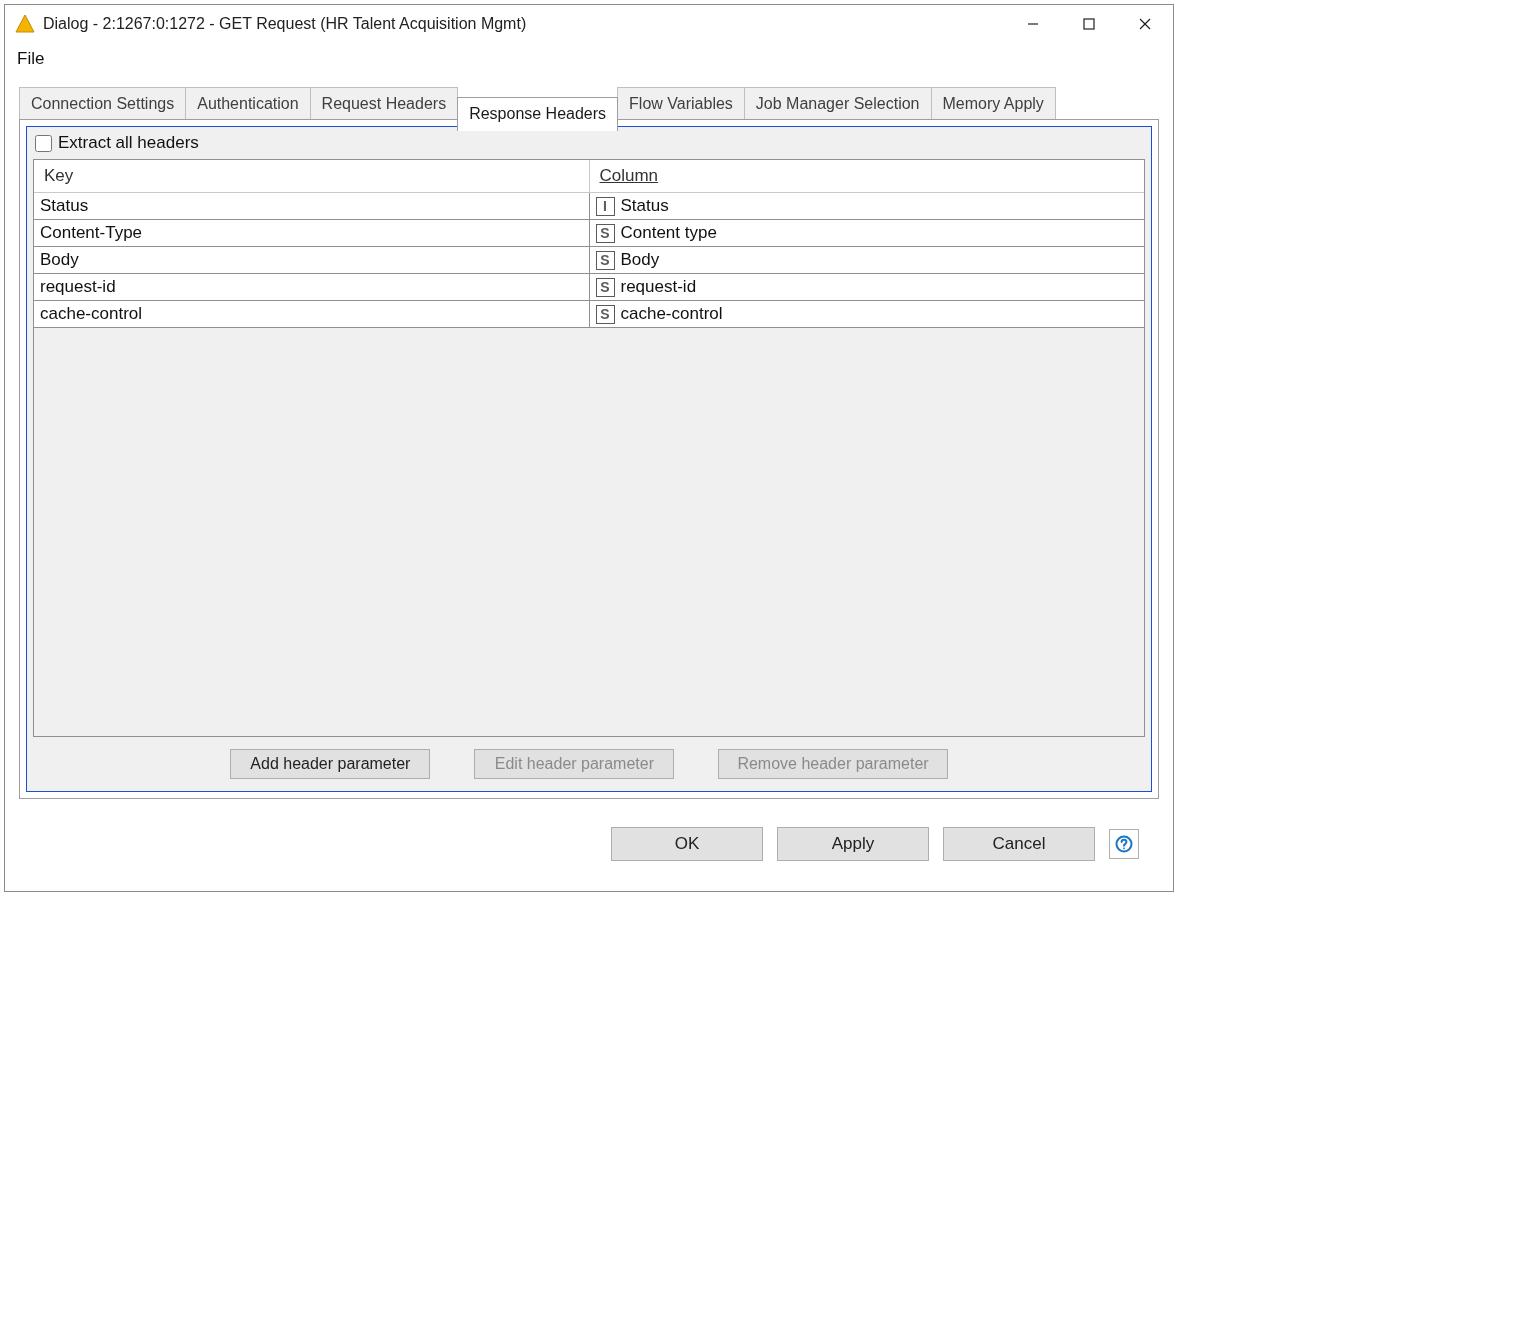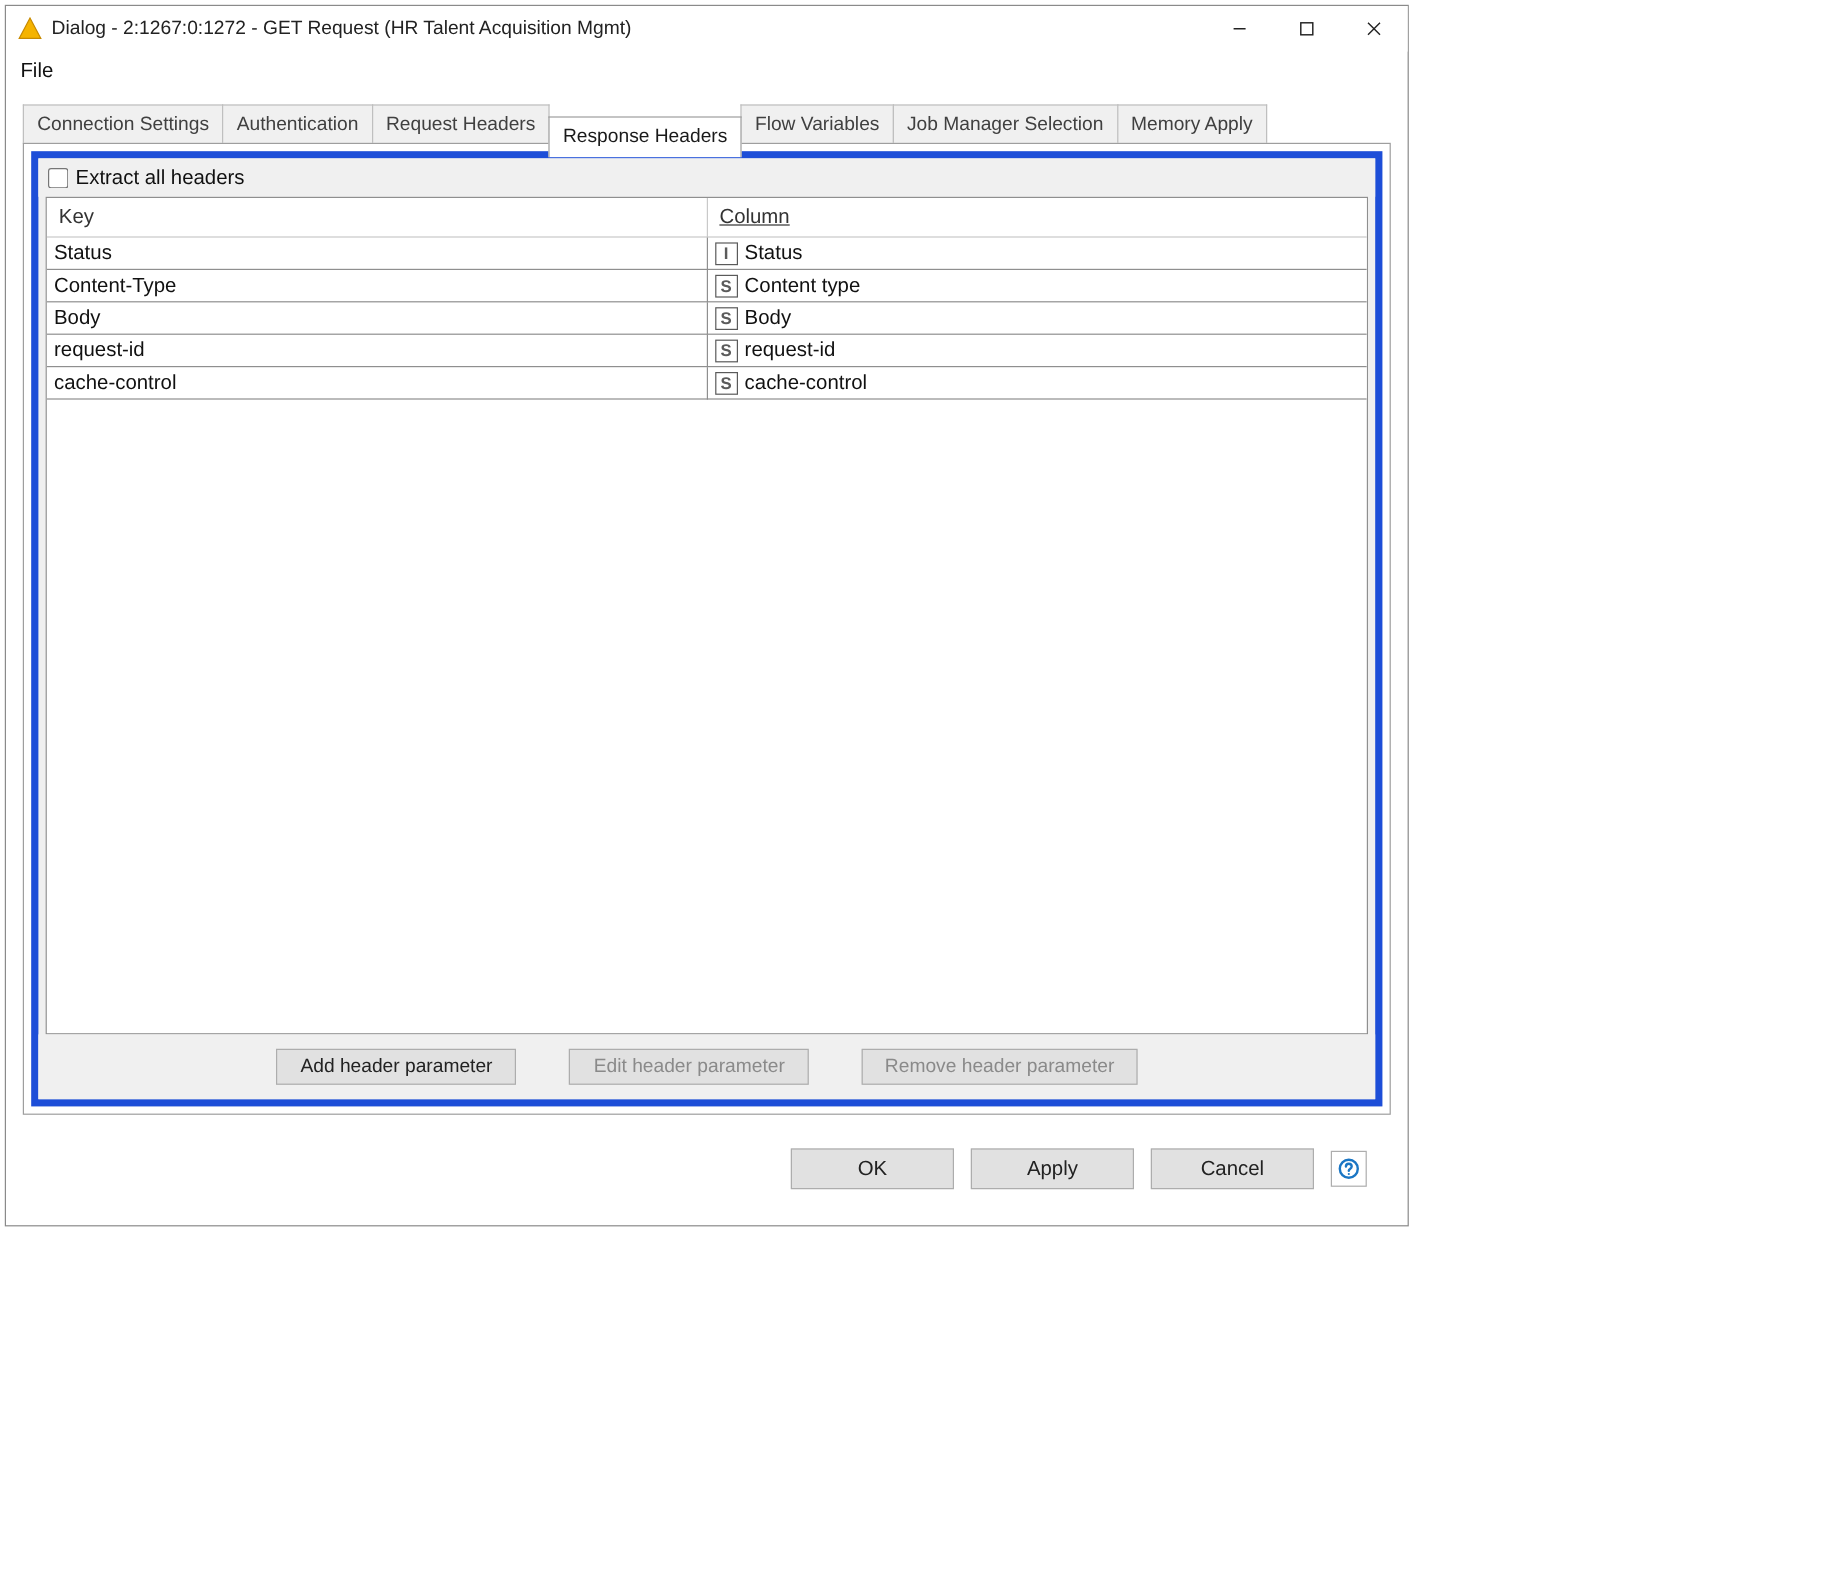--- a/index.html
+++ b/index.html
@@ -83,21 +83,21 @@
   .tab + .tab { margin-left: -1px; }
 
   .tab-panel {
     border: 1px solid #9e9e9e;
     background: #ffffff;
     padding: 6px;
     position: relative;
     z-index: 1;
   }
   .panel-inner {
-    border: 6px solid #1d4ed8;
+    border: 1px solid #1d4ed8;
     background: #f0f0f0;
     padding: 0;
   }
 
   .check-row {
     display: flex;
     align-items: center;
     padding: 6px 8px 6px 8px;
     background: #f0f0f0;
   }
@@ -105,25 +105,24 @@
     width: 17px; height: 17px;
     margin: 0 6px 0 0;
     accent-color: #444;
   }
   .check-row label { font-size: 17px; color: #111; }
 
   .table-wrap {
     margin: 0 6px 0 6px;
     border: 1px solid #8f8f8f;
     background: #ffffff;
-    height: 698px;
+    height: 578px;
     display: flex;
     flex-direction: column;
     overflow: hidden;
-    align-items: center;
   }
   table.grid {
     width: 100%;
     border-collapse: collapse;
     table-layout: fixed;
   }
   table.grid thead th {
     text-align: left;
     font-weight: normal;
     padding: 6px 10px;
@@ -181,21 +180,21 @@
   .btn.disabled { color: #8a8a8a; }
 
   .dialog-footer {
     display: flex;
     justify-content: flex-end;
     align-items: center;
     gap: 14px;
     padding: 28px 20px 16px 20px;
   }
   .fbtn {
-    width: 136px;
+    width: 152px;
     padding: 6px 0;
     background: #e1e1e1;
     border: 1px solid #adadad;
     font-size: 17px;
     color: #222;
     text-align: center;
     cursor: default;
   }
   .help-btn {
     width: 30px; height: 30px;

